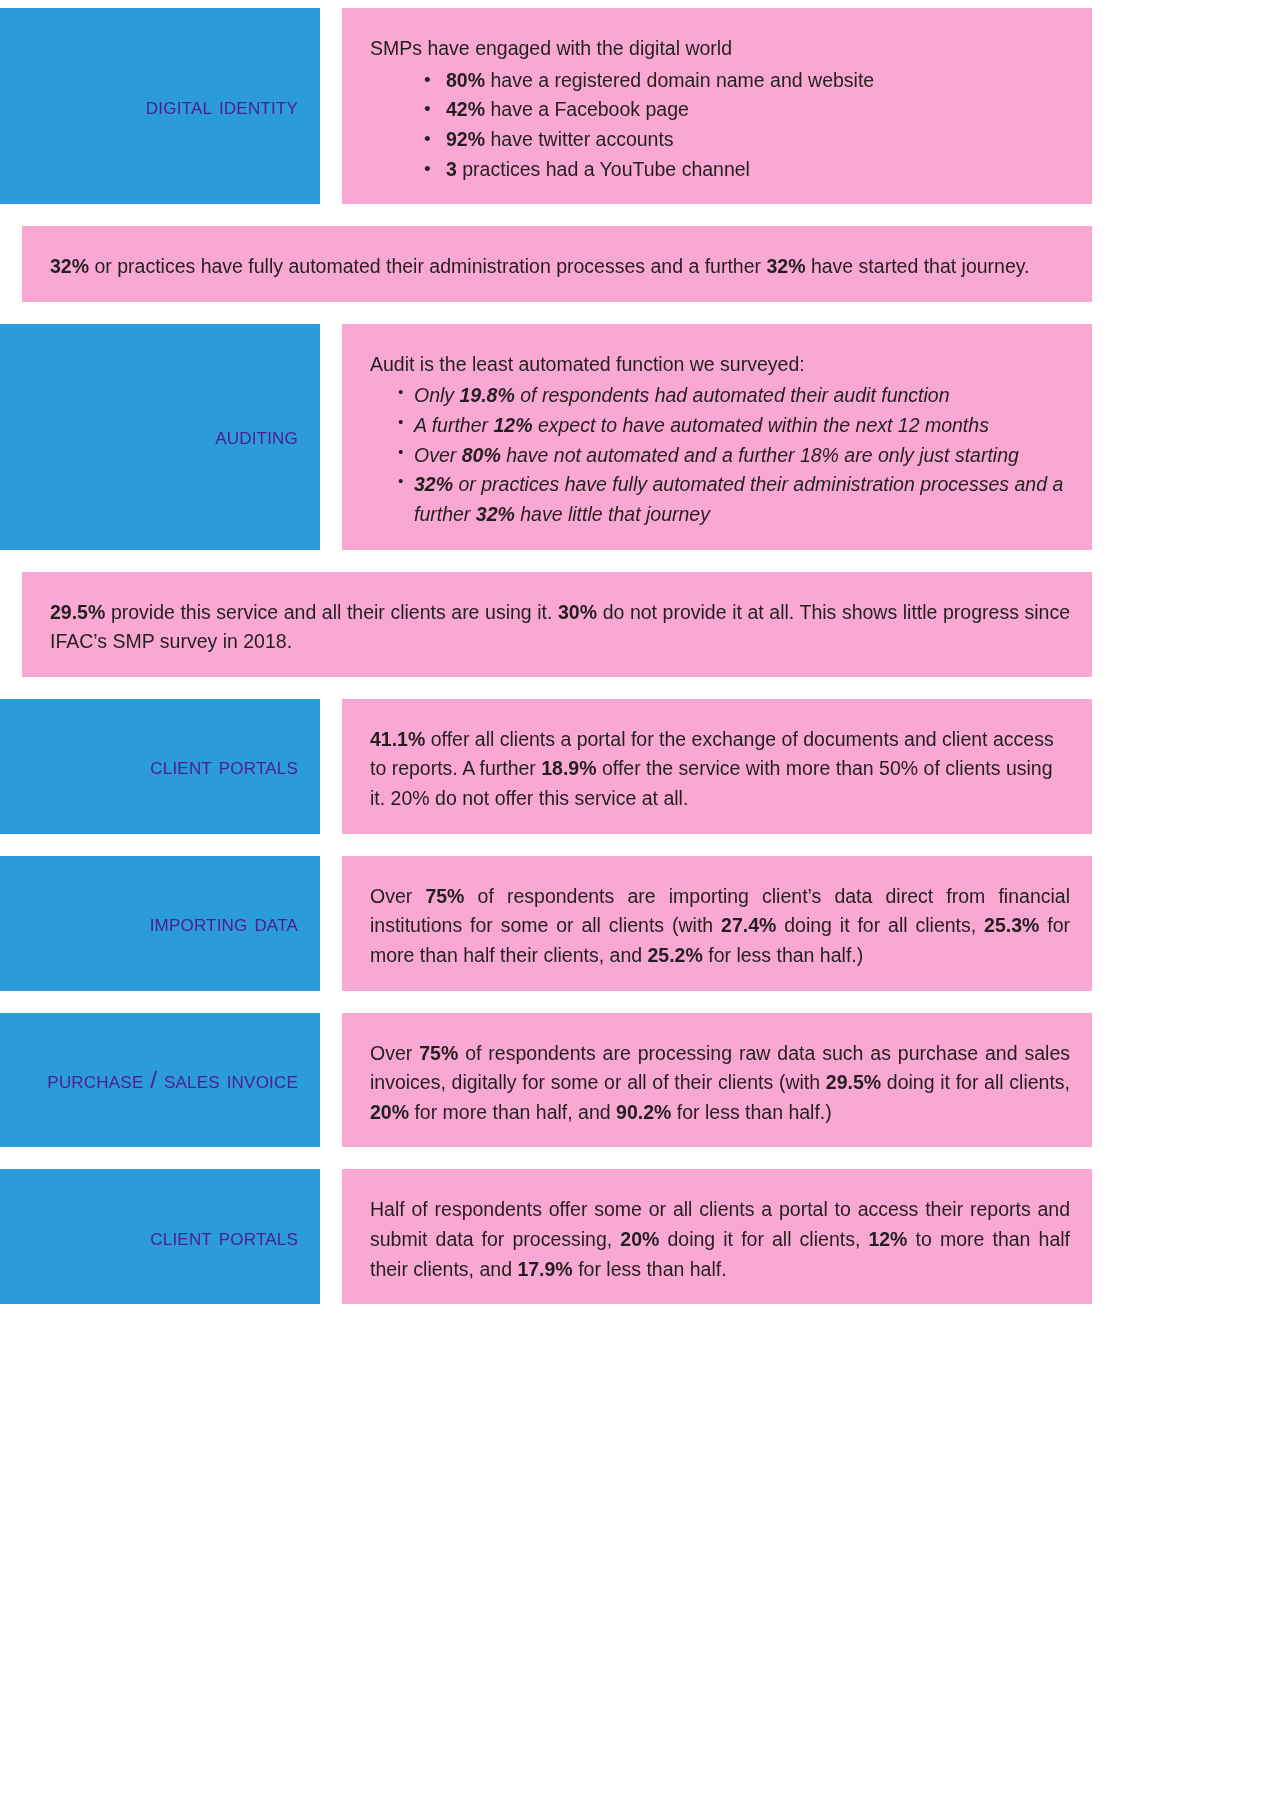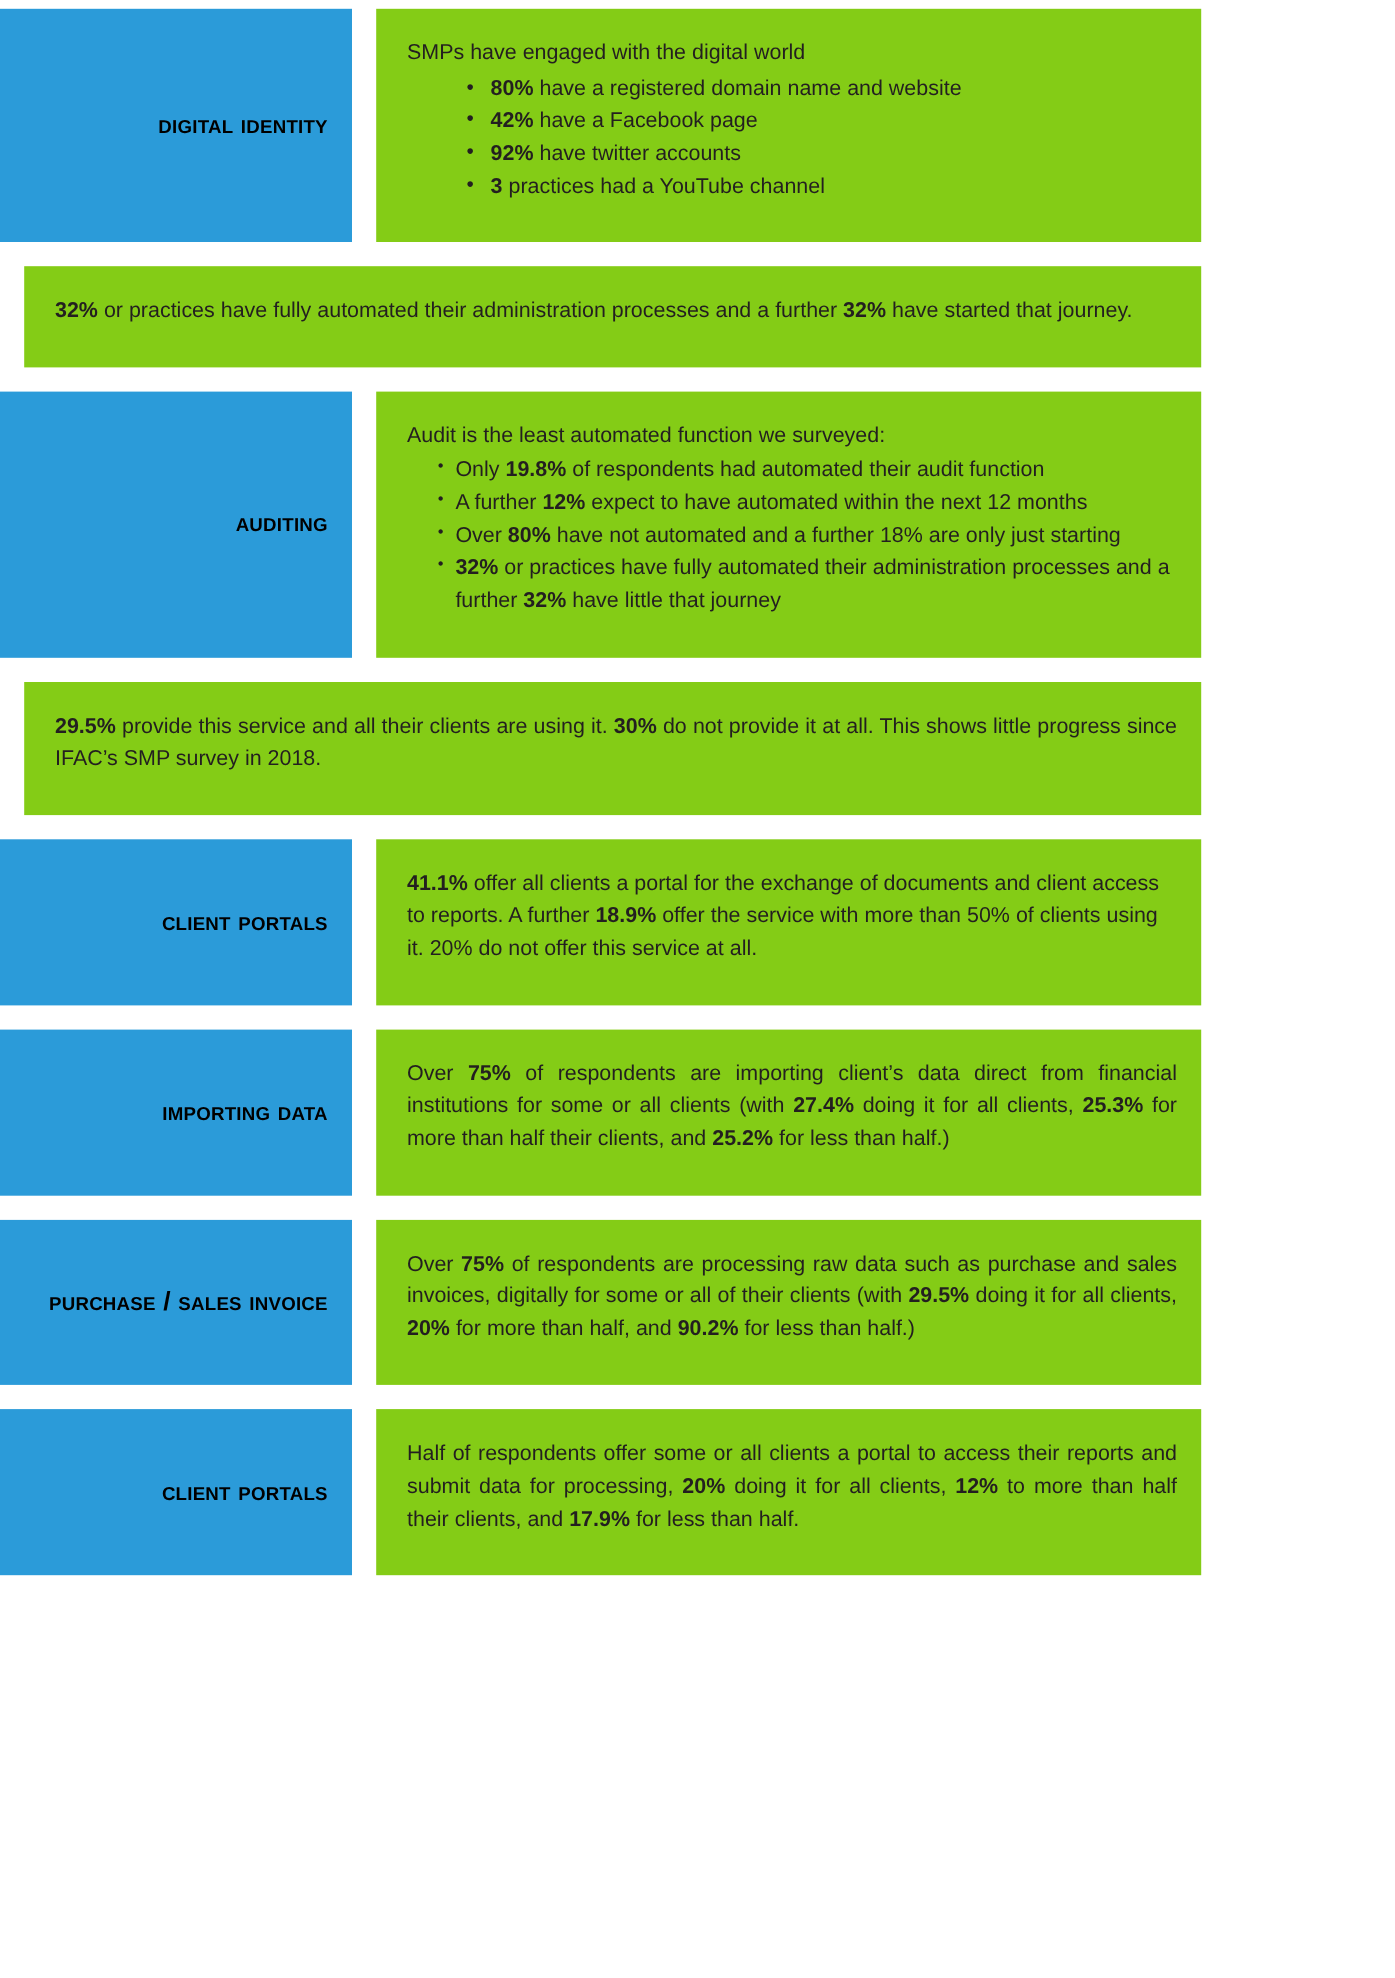--- a/index.html
+++ b/index.html
@@ -33,39 +33,39 @@
     background: #2b9bd9;
     color: #ffffff;
     display: flex;
     align-items: center;
     justify-content: flex-end;
     padding: 10px 22px 10px 16px;
     text-align: right;
   }
   .label-text {
     font-family: "Liberation Sans", sans-serif;
-    font-weight: 700;
+    font-weight: 400;
     font-size: 24px;
     line-height: 1.18;
     letter-spacing: 0.2px;
     font-variant: small-caps;
     text-transform: lowercase;
-    color: #000000;
+    color: #4c1d95;
     display: block;
   }
   .label-text::first-letter { font-size: 24px; }
   .gap-col {
     width: 22px;
     min-width: 22px;
     background: #ffffff;
   }
   .body-cell {
     flex: 1 1 auto;
-    background: #84cc16;
-    padding: 26px 22px 36px 28px;
+    background: #f9a8d4;
+    padding: 26px 22px 20px 28px;
     display: flex;
     flex-direction: column;
     justify-content: space-between;
   }
   .body-text {
     font-family: "Liberation Sans", sans-serif;
     font-size: 19.5px;
     line-height: 1.52;
     color: #231f20;
   }
@@ -85,21 +85,21 @@
   }
   ul.bullets li::before {
     content: "\2022";
     position: absolute;
     left: 0;
     top: 0;
     font-size: 19px;
     line-height: 1.52;
     color: #231f20;
   }
-  ul.bullets.tight li { padding-left: 16px; }
+  ul.bullets.tight li { padding-left: 16px; font-style: italic; }
   ul.bullets.tight li::before { font-size: 15px; }
   b { font-weight: 700; }
   .spacer-sm { height: 22px; }
   .rows-wrap { padding: 8px 0 0 0; }
 </style>
 </head>
 <body>
 
 <div class="sheet">
   <div class="rows-wrap" id="rows">

